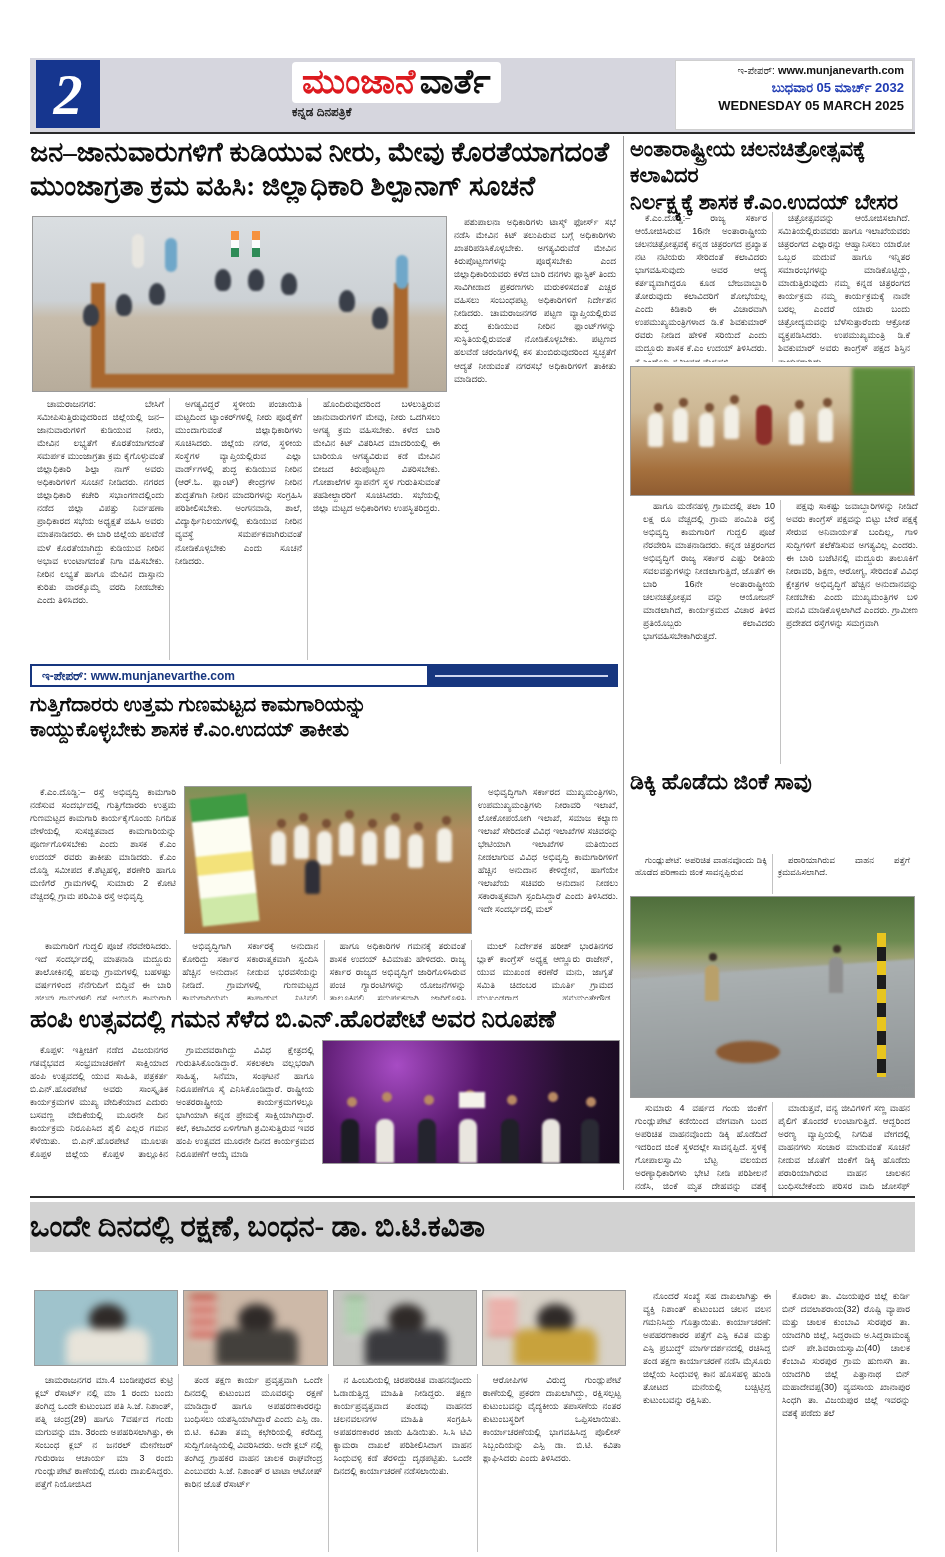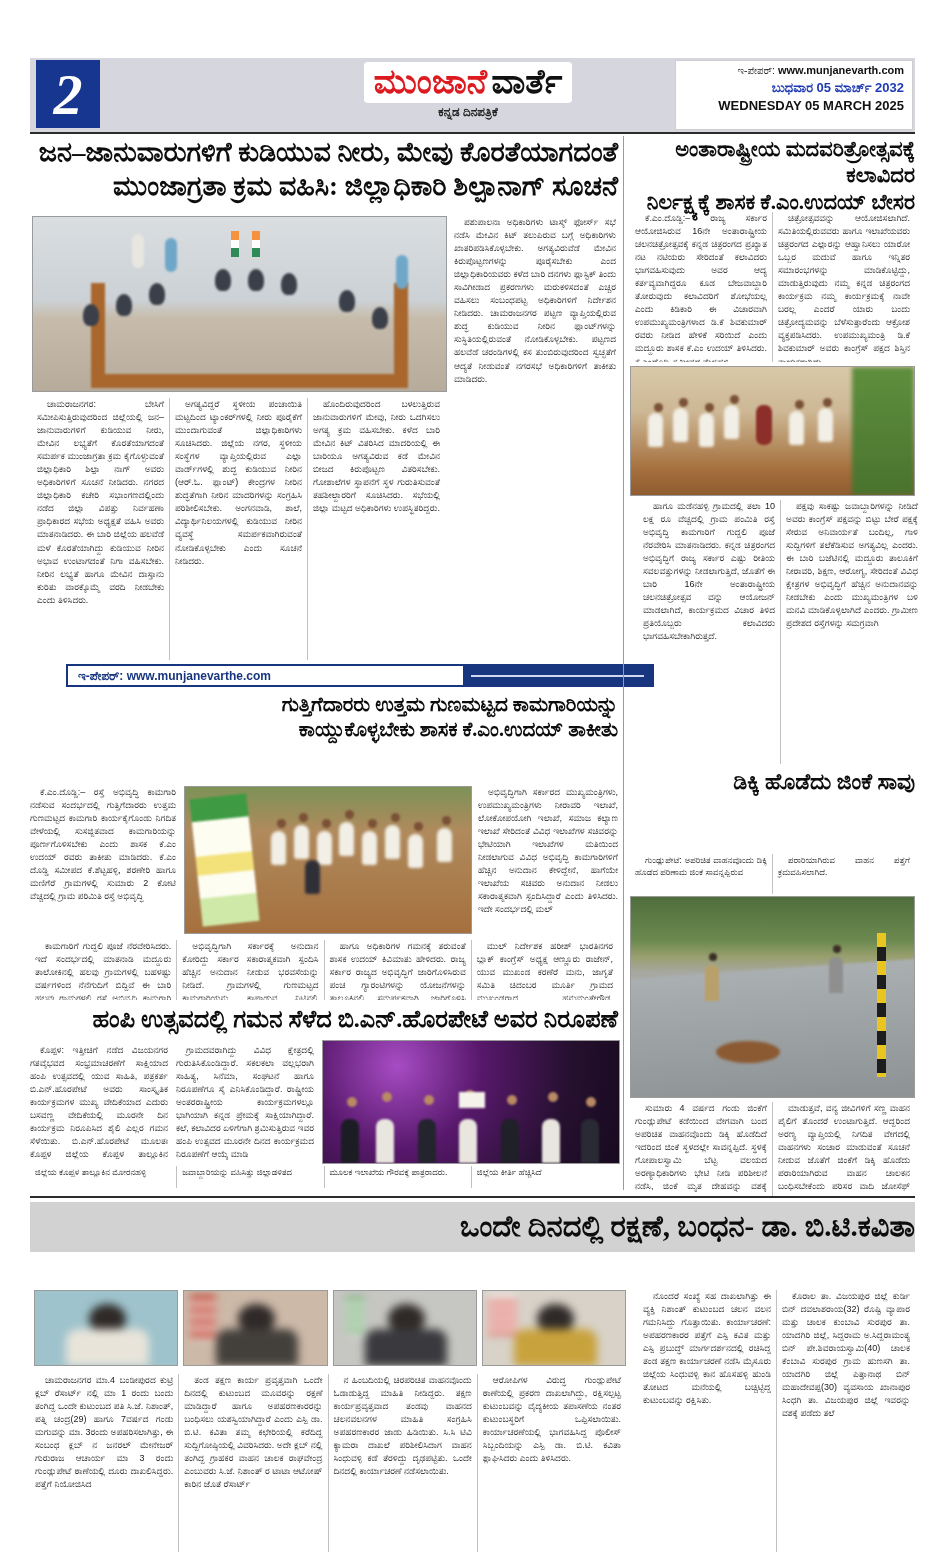--- a/index.html
+++ b/index.html
@@ -3,33 +3,33 @@
 <meta charset="utf-8">
 <style>
   html,body{margin:0;padding:0;background:#e8e8e8;}
   .page{position:relative;width:945px;height:1557px;background:#ffffff;margin:0 auto;
         font-family:"Liberation Sans",sans-serif;color:#1a1a1a;overflow:hidden;}
   
   .header{position:absolute;left:30px;top:58px;width:885px;height:74px;background:#d6d6de;border-bottom:2px solid #2b2b2b;}
   .pagenum{position:absolute;left:6px;top:2px;width:64px;height:68px;background:#16368f;color:#fff;
            font-family:"Liberation Serif",serif;font-size:58px;font-weight:bold;font-style:italic;
            display:flex;align-items:center;justify-content:center;}
-  .masthead{position:absolute;left:273px;top:4px;width:330px;text-align:center;}
+  .masthead{position:absolute;left:262px;top:4px;width:330px;}
   .masthead .titlebg{background:#fff;border-radius:4px;padding:1px 10px;display:inline-block;}
   .t-red{color:#dd1a1f;font-weight:bold;font-size:34px;font-family:"Liberation Serif",serif;}
   .t-black{color:#111;font-weight:bold;font-size:34px;font-family:"Liberation Serif",serif;}
   .m-sub{font-size:12px;font-weight:bold;color:#222;margin-top:2px;}
   .hinfo{position:absolute;right:2px;top:2px;width:238px;height:70px;background:#fff;border:1px solid #cfcfcf;
          text-align:right;padding:3px 8px 0 6px;box-sizing:border-box;}
   .hinfo .l1{font-size:11px;font-weight:bold;color:#111;}
   .hinfo .l1 .lbl{font-weight:normal;font-size:10px;}
   .hinfo .l2{font-size:13px;font-weight:bold;color:#1f3bb3;margin-top:3px;}
   .hinfo .l3{font-size:13px;font-weight:bold;color:#111;margin-top:2px;}
   
-  .hl{font-family:"Liberation Serif",serif;font-weight:bold;color:#0d0d0d;text-align:right;line-height:1.25;}
+  .hl{font-family:"Liberation Serif",serif;font-weight:bold;color:#0d0d0d;text-align:left;line-height:1.25;}
   .col{font-size:9px;line-height:1.45;text-align:justify;color:#1b1b1b;overflow:hidden;text-indent:10px;}
   .cols{display:flex;}
   .cols .col{flex:1;padding:0 5px;}
   .cols .col:not(:last-child){border-right:1px solid #c2c2c2;}
   .ph{position:relative;overflow:hidden;border:1px solid #9a9a9a;background:#cfcfcf;}
   .ph *{position:absolute;}
   .vdiv{position:absolute;width:1px;background:#9a9a9a;}
   .hdiv{position:absolute;height:2px;background:#2b2b2b;}
   
   .art-water{position:absolute;left:30px;top:136px;width:588px;height:526px;}
@@ -38,21 +38,21 @@
   .w-cold{position:absolute;left:424px;top:80px;width:162px;height:444px;}
   .w-cols{position:absolute;left:2px;top:262px;width:413px;height:262px;}
   
   .p-meet{background:linear-gradient(180deg,#dadee1 0%,#ccd1d5 48%,#c7bcab 58%,#b7ac9b 100%);}
   .p-meet .flag{left:48%;top:8%;width:8px;height:26px;background:linear-gradient(180deg,#f5923e 33%,#fdfdfd 33% 66%,#2e8b57 66%);}
   .p-meet .flag2{left:53%;top:8%;width:8px;height:26px;background:linear-gradient(180deg,#f5923e 33%,#fdfdfd 33% 66%,#2e8b57 66%);}
   .p-meet .table{left:14%;top:38%;width:70%;height:52%;border:14px solid #a9672e;border-top:none;filter:blur(1px);background:transparent;}
   .p-meet .pp{width:16px;height:22px;border-radius:50% 50% 40% 40%;background:#3a3f49;filter:blur(1px);}
   .p-meet .st{width:12px;height:34px;border-radius:6px;background:#6fa7c9;filter:blur(1px);}
   
-  .strip{position:absolute;left:30px;top:664px;width:588px;height:23px;background:#17367f;display:flex;align-items:center;padding:2px;box-sizing:border-box;margin-left:36px;}
+  .strip{position:absolute;left:30px;top:664px;width:588px;height:23px;background:#17367f;display:flex;align-items:center;padding:2px;box-sizing:border-box;}
   .strip .in{background:#fff;height:100%;width:66%;display:flex;align-items:center;padding-left:10px;
              color:#17367f;font-weight:bold;font-size:12px;}
   .strip .line{flex:1;height:2px;background:#cfd6ef;margin:0 8px;}
   
   .art-con{position:absolute;left:30px;top:692px;width:588px;height:310px;}
   .art-con .hl{font-size:20px;}
   .c-left{position:absolute;left:0;top:94px;width:146px;height:146px;}
   .c-photo{position:absolute;left:154px;top:94px;width:286px;height:146px;}
   .c-right{position:absolute;left:448px;top:94px;width:140px;height:146px;}
   .c-cols{position:absolute;left:0;top:248px;width:588px;height:60px;}
@@ -220,33 +220,27 @@
       <div class="fg" style="left:46%;background:#e9e6df"></div>
         <div class="hd" style="left:48%;top:40%"></div>
       <div class="fg" style="left:60%;background:#202028"></div>
         <div class="hd" style="left:62%;top:44%"></div>
       <div class="fg" style="left:74%;background:#e9e6df"></div>
         <div class="hd" style="left:76%;top:42%"></div>
       <div class="fg" style="left:87%;background:#2a2a34"></div>
         <div class="hd" style="left:89%;top:46%"></div>
       <div class="cert"></div>
     </div>
-    <div class="cols h-foot">
-      <div class="col">ಜಿಲ್ಲೆಯ ಕೊಪ್ಪಳ ತಾಲ್ಲೂಕಿನ ಮೋರನಹಳ್ಳಿ</div>
-      <div class="col">ಜವಾಬ್ದಾರಿಯನ್ನು ವಹಿಸಿತ್ತು ಜಿಲ್ಲಾಡಳಿತದ</div>
-      <div class="col">ಮೂಲಕ ಇಲಾಖೆಯ ಗೌರವಕ್ಕೆ ಪಾತ್ರರಾದರು.</div>
-      <div class="col">ಜಿಲ್ಲೆಯ ಕೀರ್ತಿ ಹೆಚ್ಚಿಸಿದೆ</div>
-    </div>
   </div>
 
   <div class="vdiv" style="left:623px;top:136px;height:1054px;"></div>
 
   <div class="art-film">
     <div class="hl">
-      <div>ಅಂತಾರಾಷ್ಟ್ರೀಯ ಮದವರಿತ್ರೋತ್ಸವಕ್ಕೆ ಕಲಾವಿದರ</div>
+      <div>ಅಂತಾರಾಷ್ಟ್ರೀಯ ಚಲನಚಿತ್ರೋತ್ಸವಕ್ಕೆ ಕಲಾವಿದರ</div>
       <div>ನಿರ್ಲಕ್ಷ್ಯಕ್ಕೆ ಶಾಸಕ ಕೆ.ಎಂ.ಉದಯ್ ಬೇಸರ</div>
     </div>
     <div class="cols f-cols1">
       <div class="col">ಕೆ.ಎಂ.ದೊಡ್ಡಿ:– ರಾಜ್ಯ ಸರ್ಕಾರ ಆಯೋಜಿಸಿರುವ 16ನೇ ಅಂತಾರಾಷ್ಟ್ರೀಯ ಚಲನಚಿತ್ರೋತ್ಸವಕ್ಕೆ ಕನ್ನಡ ಚಿತ್ರರಂಗದ ಪ್ರಖ್ಯಾತ ನಟ ನಟಿಯರು ಸೇರಿದಂತೆ ಕಲಾವಿದರು ಭಾಗವಹಿಸುವುದು ಅವರ ಆದ್ಯ ಕರ್ತವ್ಯವಾಗಿದ್ದರೂ ಕೂಡ ಬೇಜವಾಬ್ದಾರಿ ತೋರುವುದು ಕಲಾವಿದರಿಗೆ ಶೋಭೆಯಲ್ಲ ಎಂದು ಕಿಡಿಕಾರಿ ಈ ವಿಚಾರವಾಗಿ ಉಪಮುಖ್ಯಮಂತ್ರಿಗಳಾದ ಡಿ.ಕೆ ಶಿವಕುಮಾರ್ ರವರು ನೀಡಿದ ಹೇಳಿಕೆ ಸರಿಯಿದೆ ಎಂದು ಮದ್ದೂರು ಶಾಸಕ ಕೆ.ಎಂ ಉದಯ್ ತಿಳಿಸಿದರು. ಕೆ.ಎಂದೊಡ್ಡಿ ಸಮೀಪದ ಮೆಳ್ಳಹಳ್ಳಿ</div>
       <div class="col">ಚಿತ್ರೋತ್ಸವವನ್ನು ಆಯೋಜಿಸಲಾಗಿದೆ. ಸಮಿತಿಯಲ್ಲಿರುವವರು ಹಾಗೂ ಇಲಾಖೆಯವರು ಚಿತ್ರರಂಗದ ಎಲ್ಲಾರನ್ನು ಆಹ್ವಾನಿಸಲು ಯಾರೋ ಒಬ್ಬರ ಮದುವೆ ಹಾಗೂ ಇನ್ನಿತರ ಸಮಾರಂಭಗಳನ್ನು ಮಾಡಿಕೊಟ್ಟಿದ್ದು, ಮಾಡುತ್ತಿರುವುದು ನಮ್ಮ ಕನ್ನಡ ಚಿತ್ರರಂಗದ ಕಾರ್ಯಕ್ರಮ ನಮ್ಮ ಕಾರ್ಯಕ್ರಮಕ್ಕೆ ನಾವೇ ಬರಲ್ಲ ಎಂದರೆ ಯಾರು ಬಂದು ಚಿತ್ರೋದ್ಯಮವನ್ನು ಬೆಳೆಸುತ್ತಾರೆಂದು ಆಕ್ರೋಶ ವ್ಯಕ್ತಪಡಿಸಿದರು. ಉಪಮುಖ್ಯಮಂತ್ರಿ ಡಿ.ಕೆ ಶಿವಕುಮಾರ್ ಅವರು ಕಾಂಗ್ರೆಸ್ ಪಕ್ಷದ ಶಿಸ್ತಿನ ನಾಯಕರಾಗಿದ್ದು,</div>
     </div>
     <div class="ph f-photo p-uday crowd">
       <div class="pl"></div>
       <div class="m" style="left:6%;top:36%"></div>
         <div class="m" style="left:15%;top:32%"></div>

